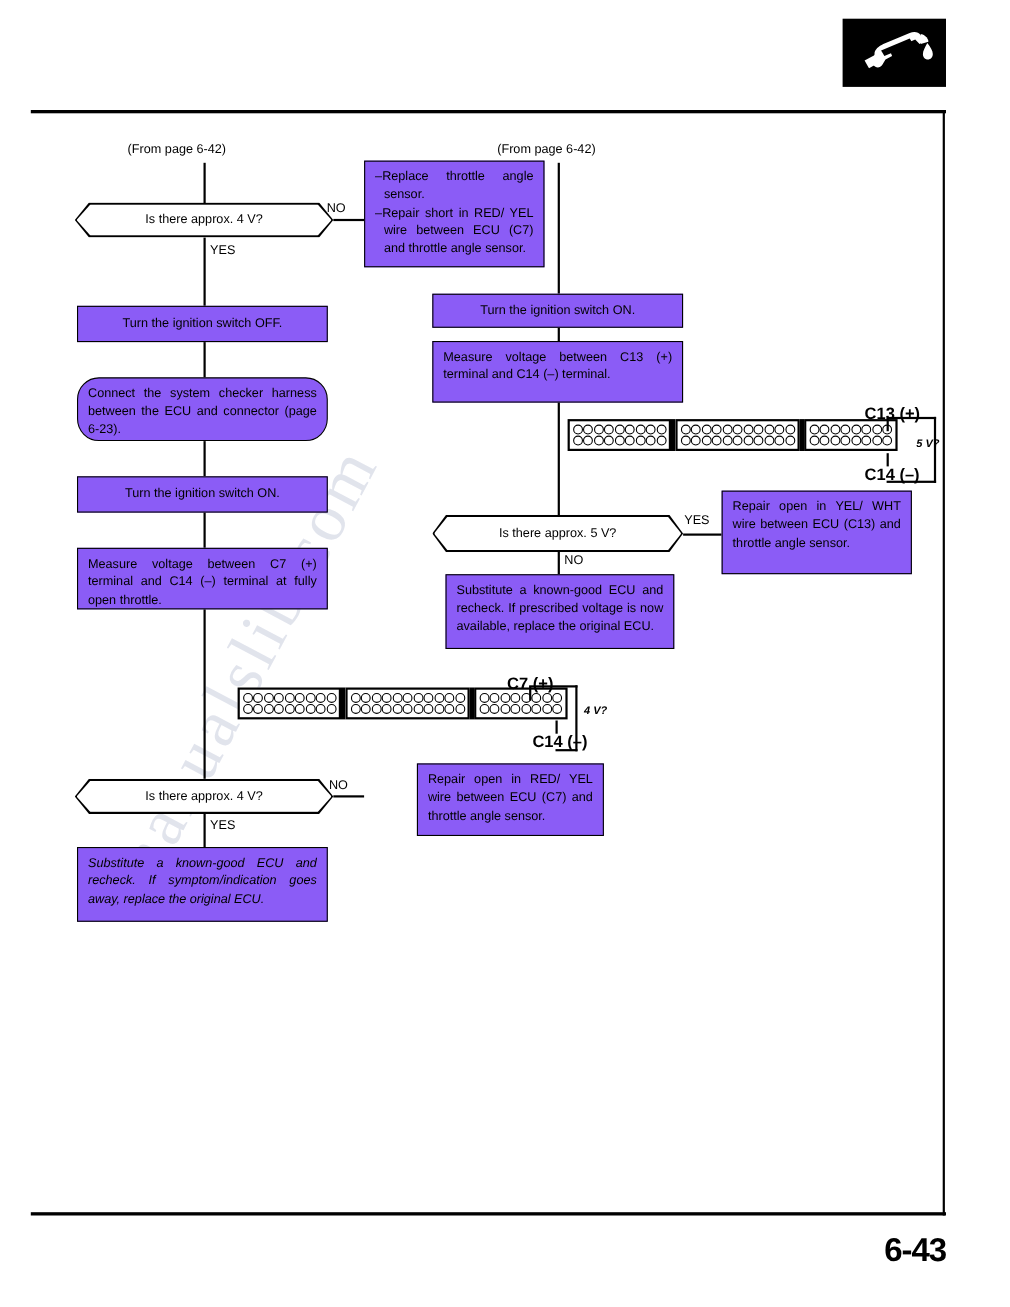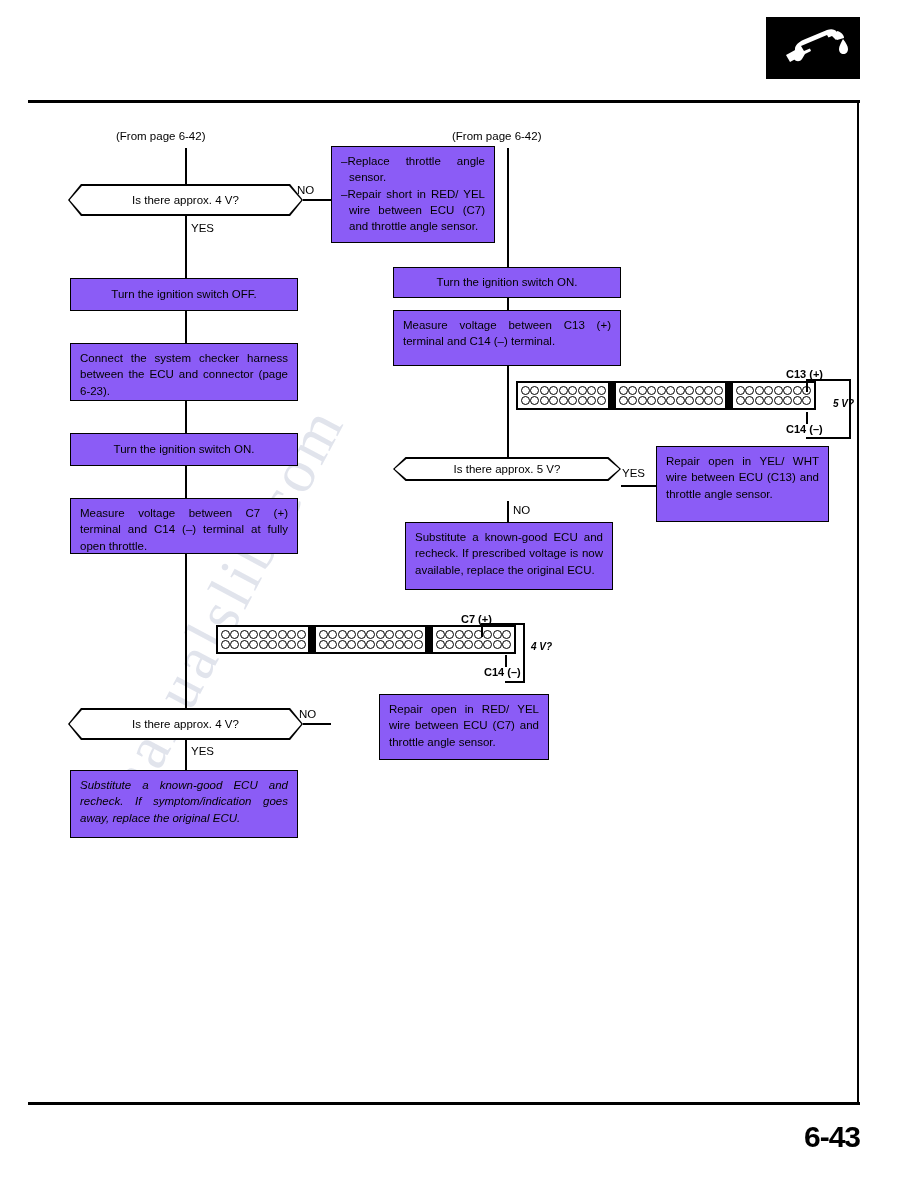--- a/index.html
+++ b/index.html
@@ -167,21 +167,21 @@
     width: 9px;
     height: 9px;
     border: 1.2px solid #000;
     border-radius: 50%;
     box-sizing: border-box;
     background: #fff;
   }
 
   .term-label {
     position: absolute;
-    font-size: 11px;
+    font-size: 15px;
     font-weight: bold;
     color: #000;
     white-space: nowrap;
   }
   .volt-label {
     position: absolute;
     font-size: 10px;
     font-weight: bold;
     color: #000;
     white-space: nowrap;
@@ -254,21 +254,21 @@
 
   <div class="vline" style="left:185px; top:216px; height:62px;"></div>
   <div class="blabel" style="left:191px; top:222px;">YES</div>
 
   <div class="pbox center" style="left:70px; top:278px; width:228px; height:33px;">
     <span>Turn the ignition switch OFF.</span>
   </div>
 
   <div class="vline" style="left:185px; top:311px; height:32px;"></div>
 
-  <div class="pbox" style="left:70px; top:343px; width:228px; height:58px;">
+  <div class="pbox" style="left:70px; top:343px; width:228px; height:58px;border-radius:20px;">
     <span class="just">Connect the system checker harness between the ECU and connector (page 6-23).</span>
   </div>
 
   <div class="vline" style="left:185px; top:401px; height:32px;"></div>
 
   <div class="pbox center" style="left:70px; top:433px; width:228px; height:33px;">
     <span>Turn the ignition switch ON.</span>
   </div>
 
   <div class="vline" style="left:185px; top:466px; height:32px;"></div>
@@ -309,21 +309,21 @@
   </div>
 
   <div class="vline" style="left:507px; top:298px; height:12px;"></div>
 
   <div class="pbox" style="left:393px; top:310px; width:228px; height:56px;">
     <span class="just">Measure voltage between C13 (+) terminal and C14 (–) terminal.</span>
   </div>
 
   <div class="vline" style="left:507px; top:366px; height:105px;"></div>
 
-  <div class="hexbox" style="left:393px; top:457px; width:228px; height:24px;">
+  <div class="hexbox" style="left:393px; top:468px; width:228px; height:34px;">
     <div class="hexshape"></div>
     <div class="hexinner"></div>
     <div class="hexlabel">Is there approx. 5 V?</div>
   </div>
 
   <div class="hline" style="left:621px; top:485px; width:35px;"></div>
   <div class="blabel" style="left:622px; top:467px;">YES</div>
 
   <div class="vline" style="left:507px; top:501px; height:21px;"></div>
   <div class="blabel" style="left:513px; top:504px;">NO</div>

